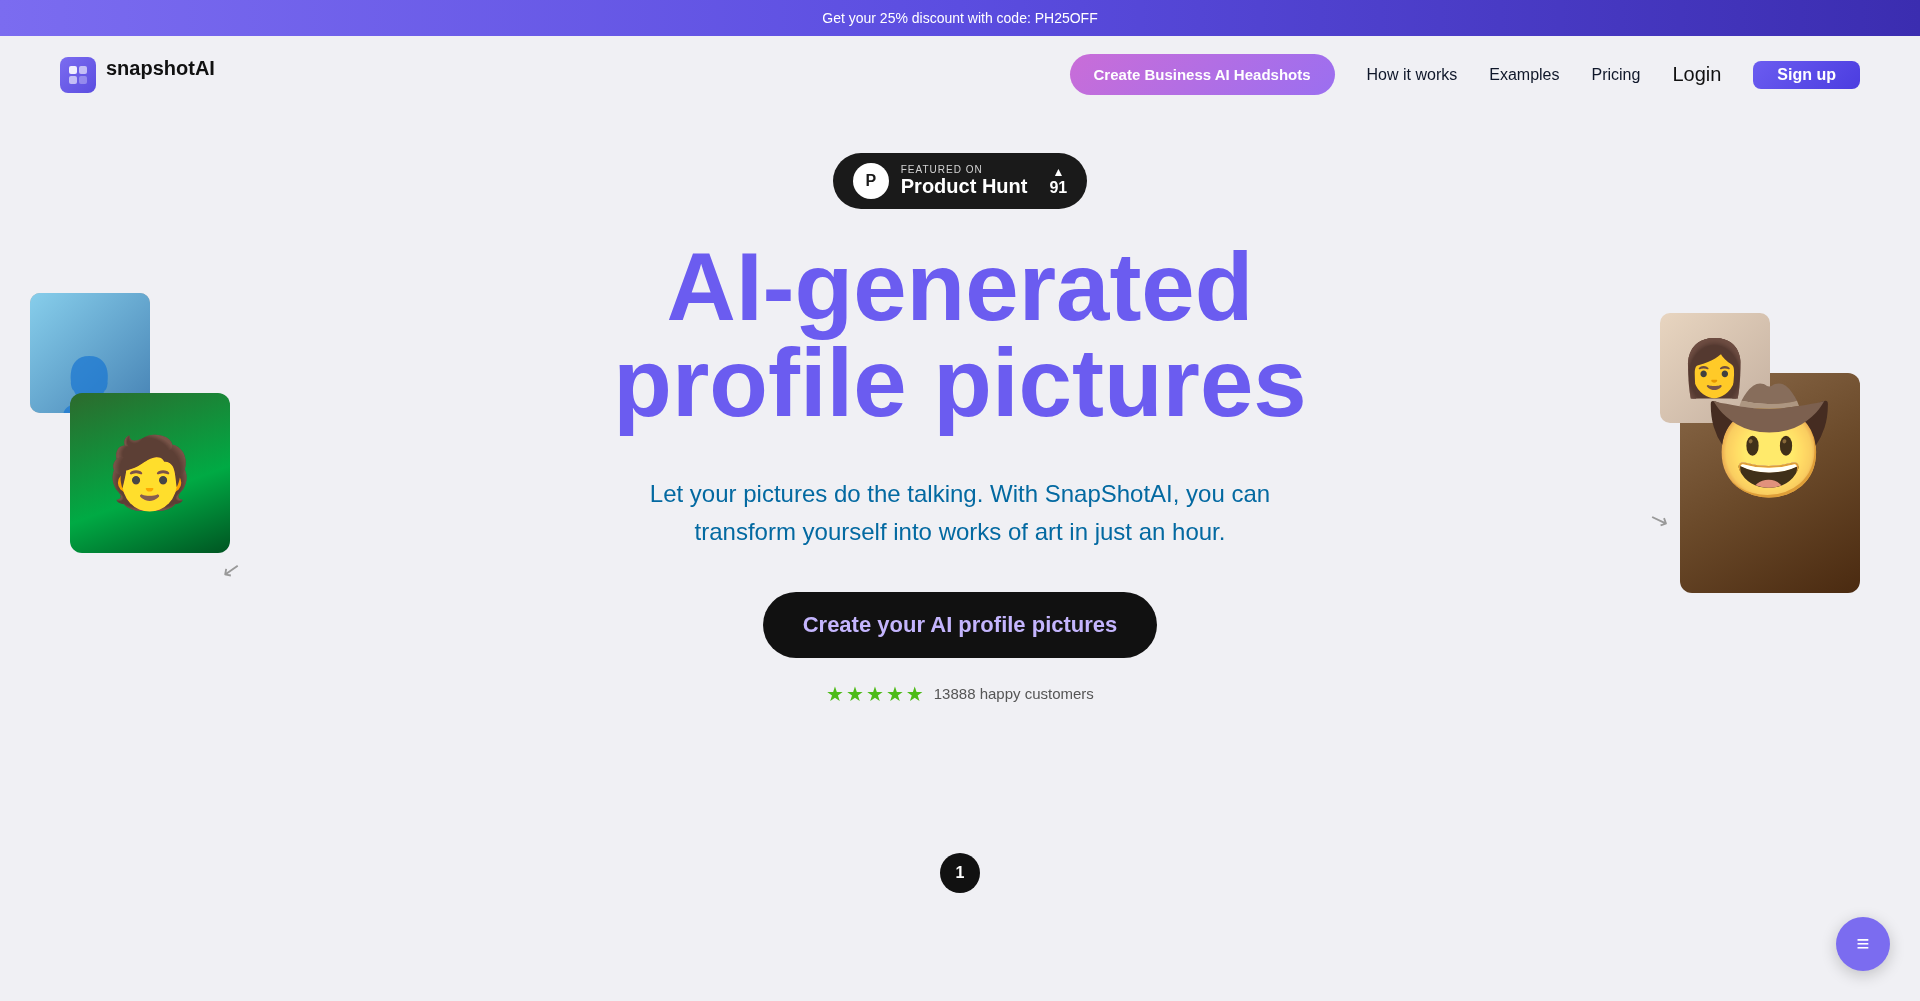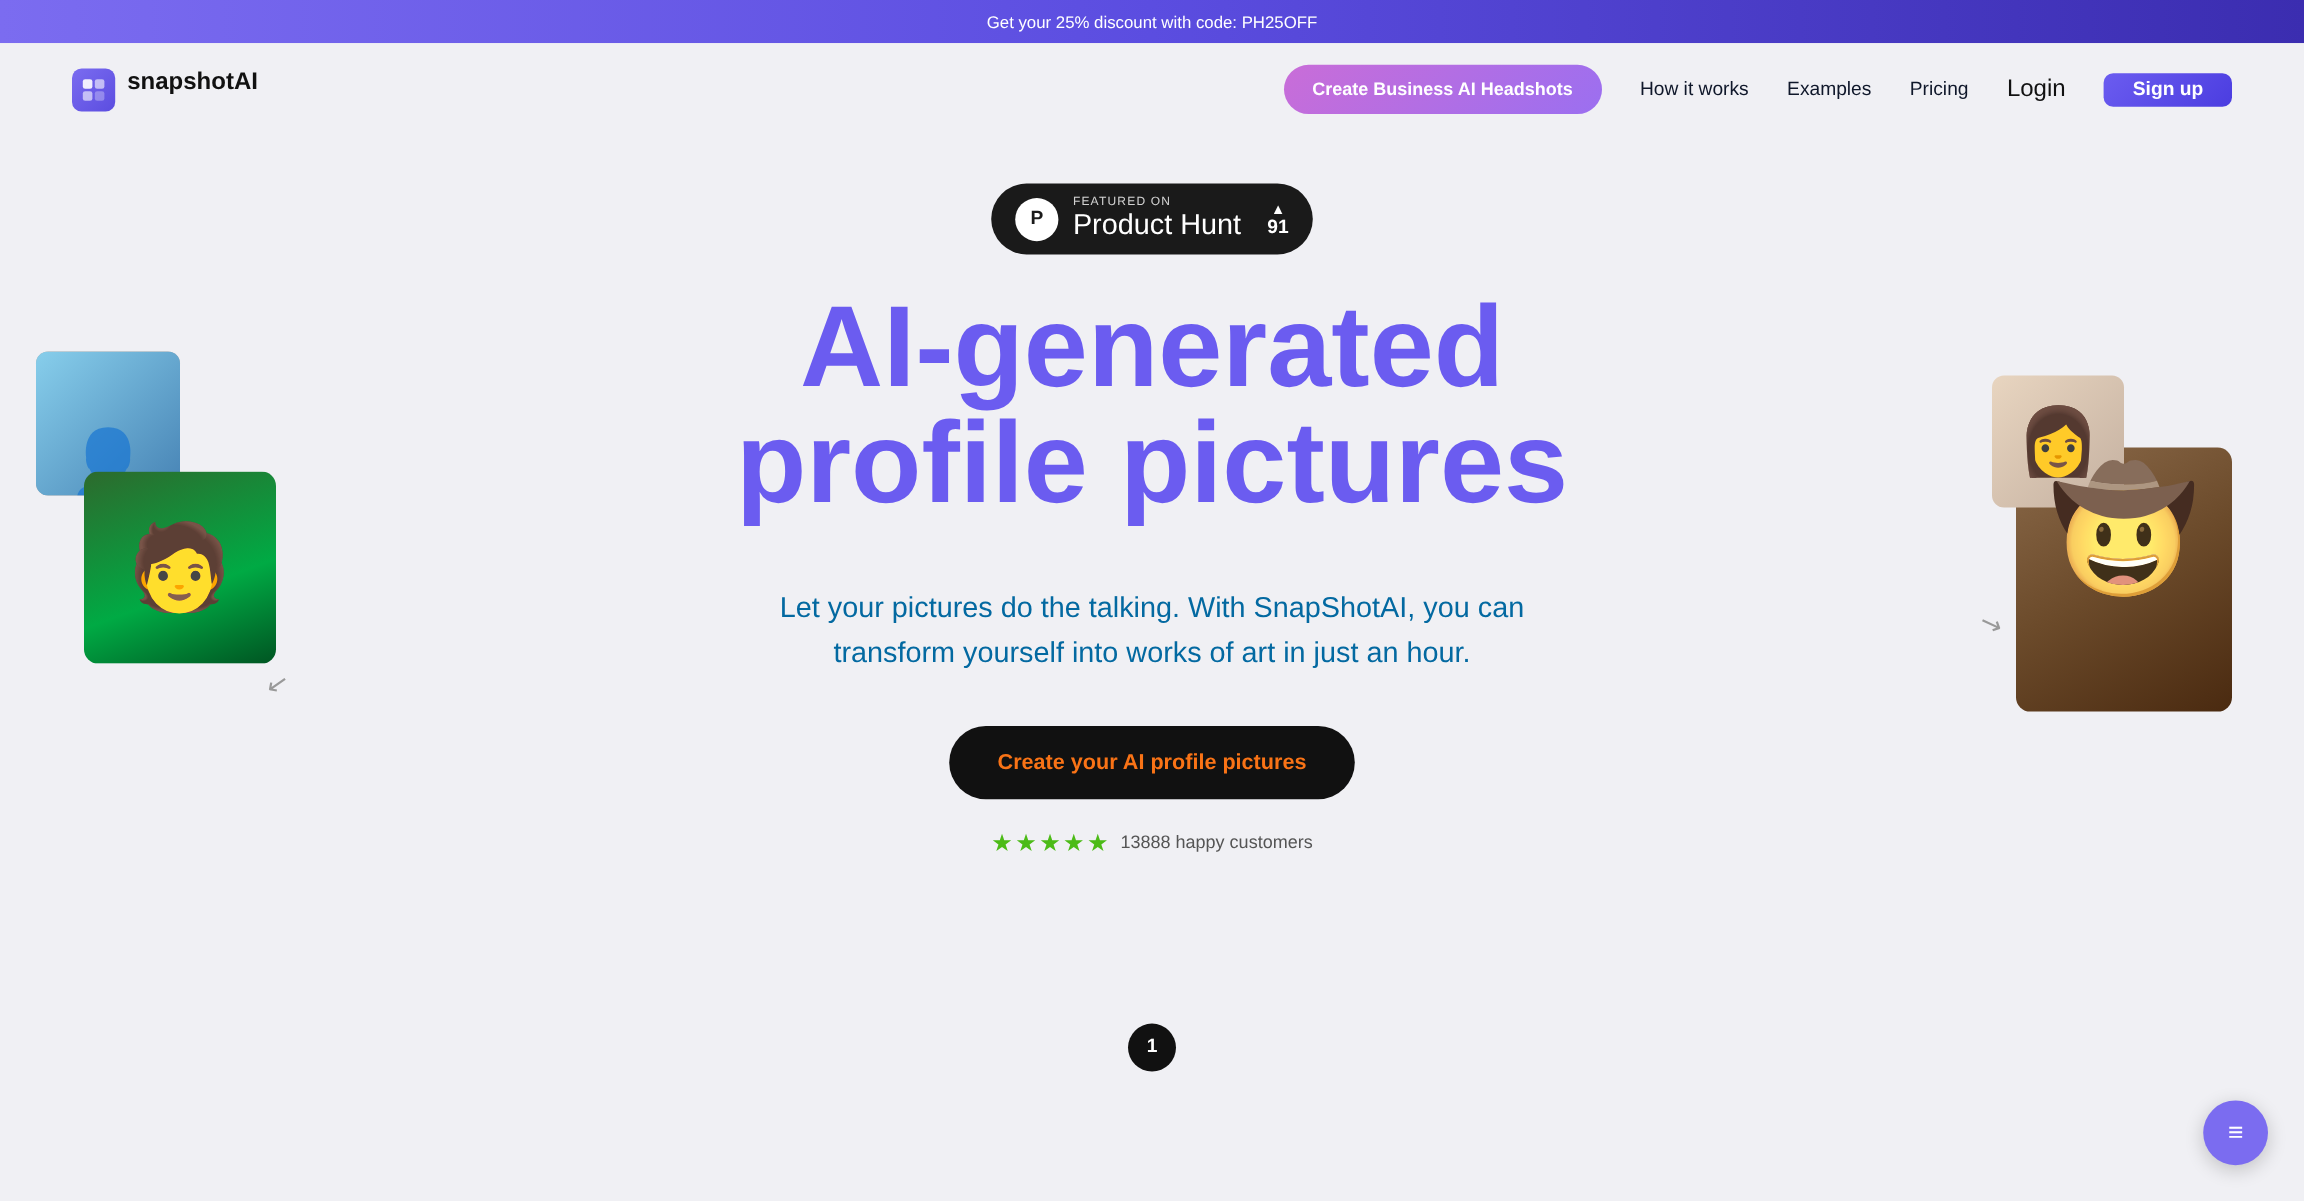--- a/index.html
+++ b/index.html
@@ -127,22 +127,22 @@
       align-items: flex-start;
     }
     .ph-featured-on {
       font-size: 10px;
       font-weight: 500;
       letter-spacing: 1px;
       opacity: 0.8;
       text-transform: uppercase;
     }
     .ph-name {
-      font-size: 24px;
-      font-weight: 400;
+      font-size: 20px;
+      font-weight: 700;
     }
     .ph-votes {
       display: flex;
       flex-direction: column;
       align-items: center;
       margin-left: 10px;
     }
     .ph-arrow {
       font-size: 12px;
     }
@@ -151,37 +151,37 @@
       font-weight: 700;
     }
 
     
     .hero-title {
       font-size: 96px;
       font-weight: 900;
       color: #6b5cf0;
       line-height: 1.0;
       max-width: 700px;
-      margin-bottom: 18px;
+      margin-bottom: 8px;
     }
     .hero-subtitle {
       font-size: 24px;
       color: #0369a1;
       max-width: 640px;
       line-height: 1.6;
       margin-bottom: 40px;
       margin-top: 36px;
     }
     .hero-cta {
       background: #111;
-      color: #f97316;
+      color: #c4b5fd;
       border: none;
       border-radius: 50px;
       padding: 20px 40px;
-      font-size: 18px;
+      font-size: 22px;
       font-weight: 700;
       cursor: pointer;
       margin-bottom: 24px;
     }
     .stars-row {
       display: flex;
       align-items: center;
       gap: 8px;
       color: #555;
       font-size: 15px;

